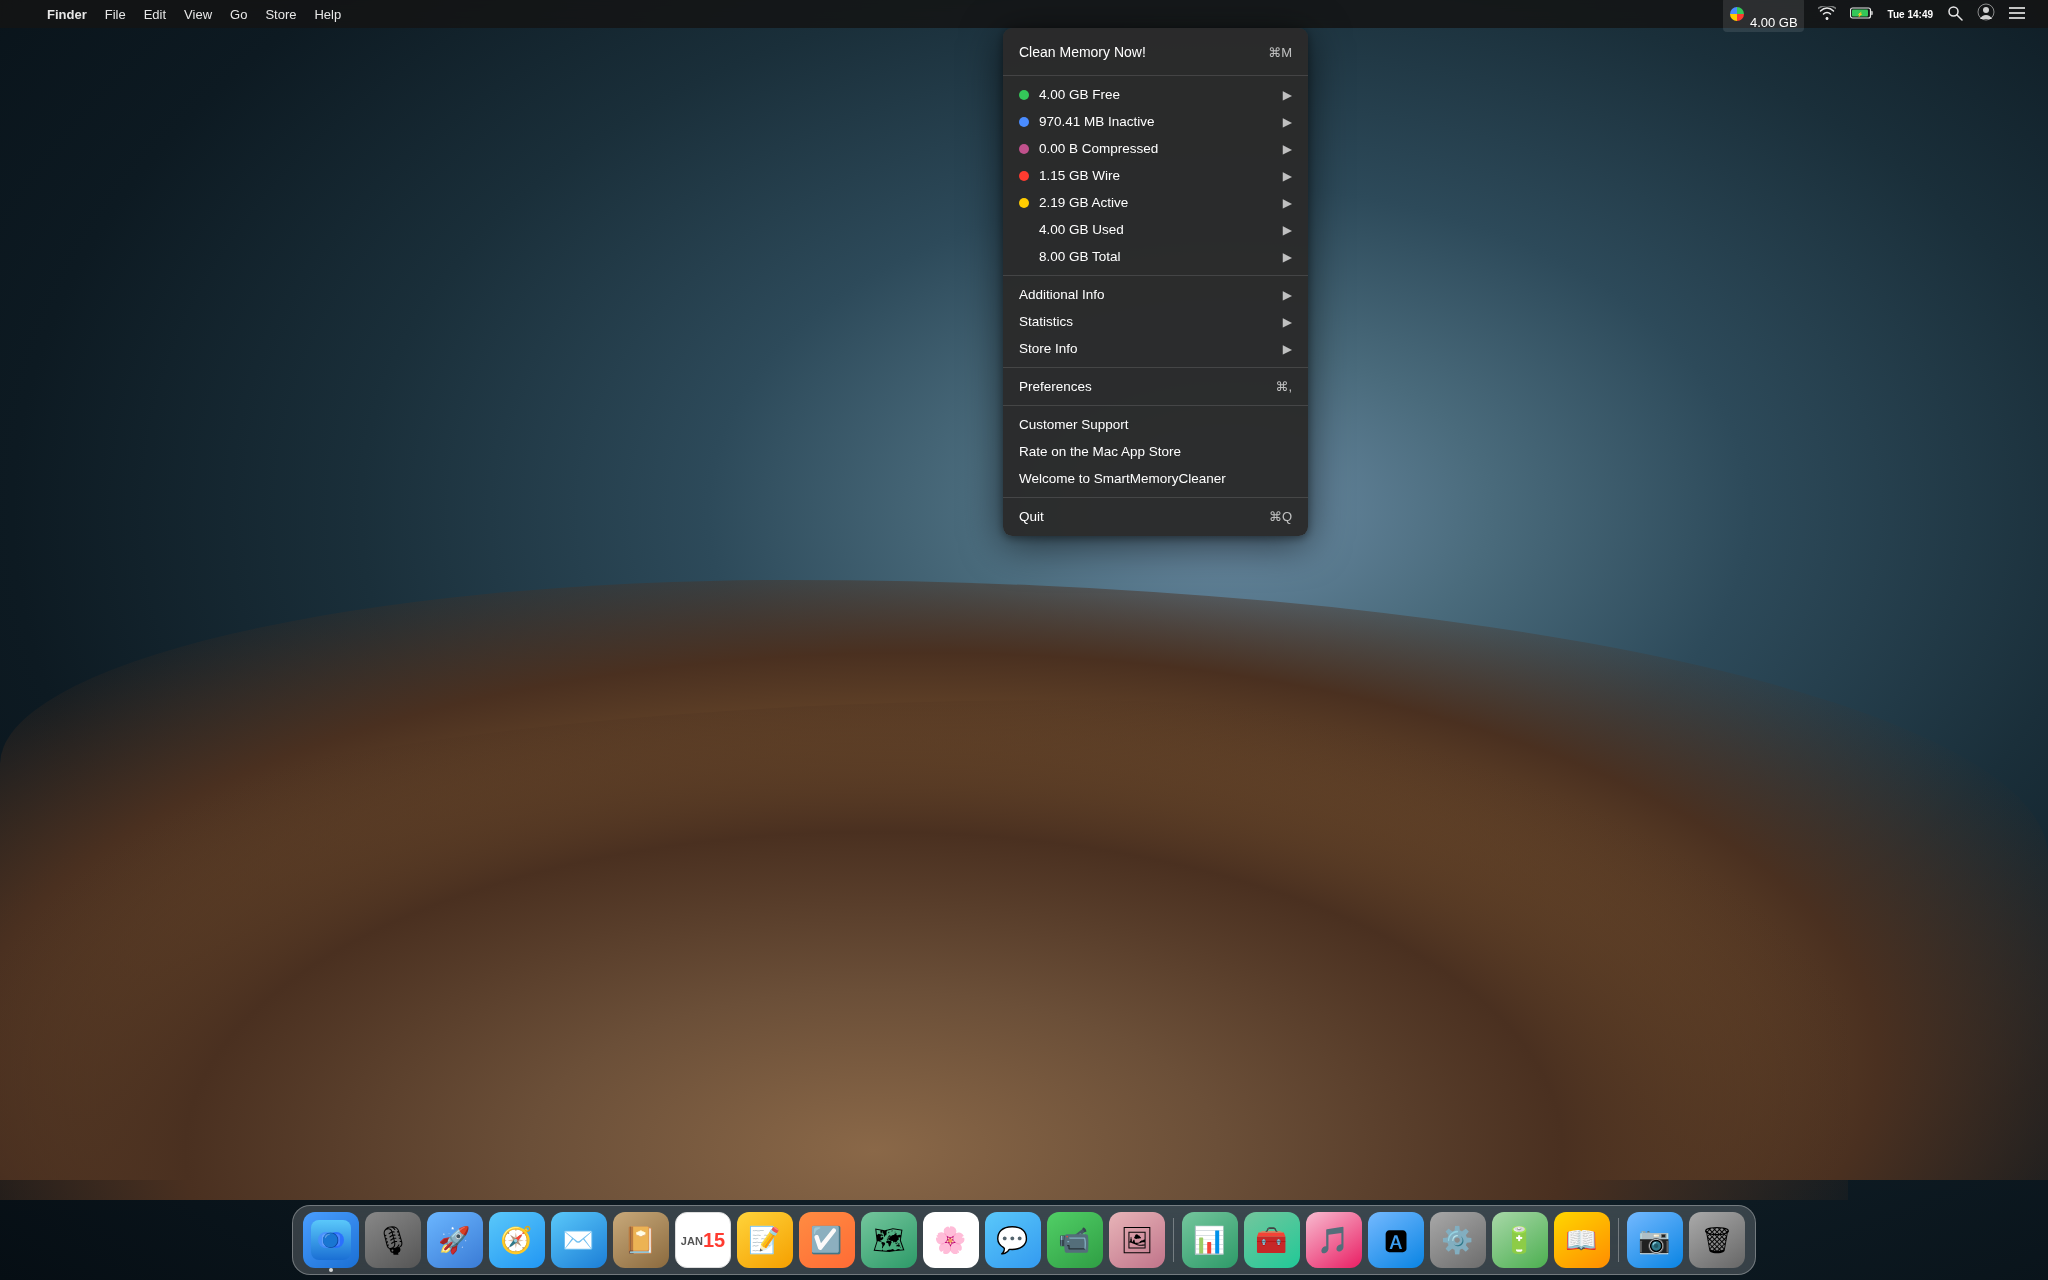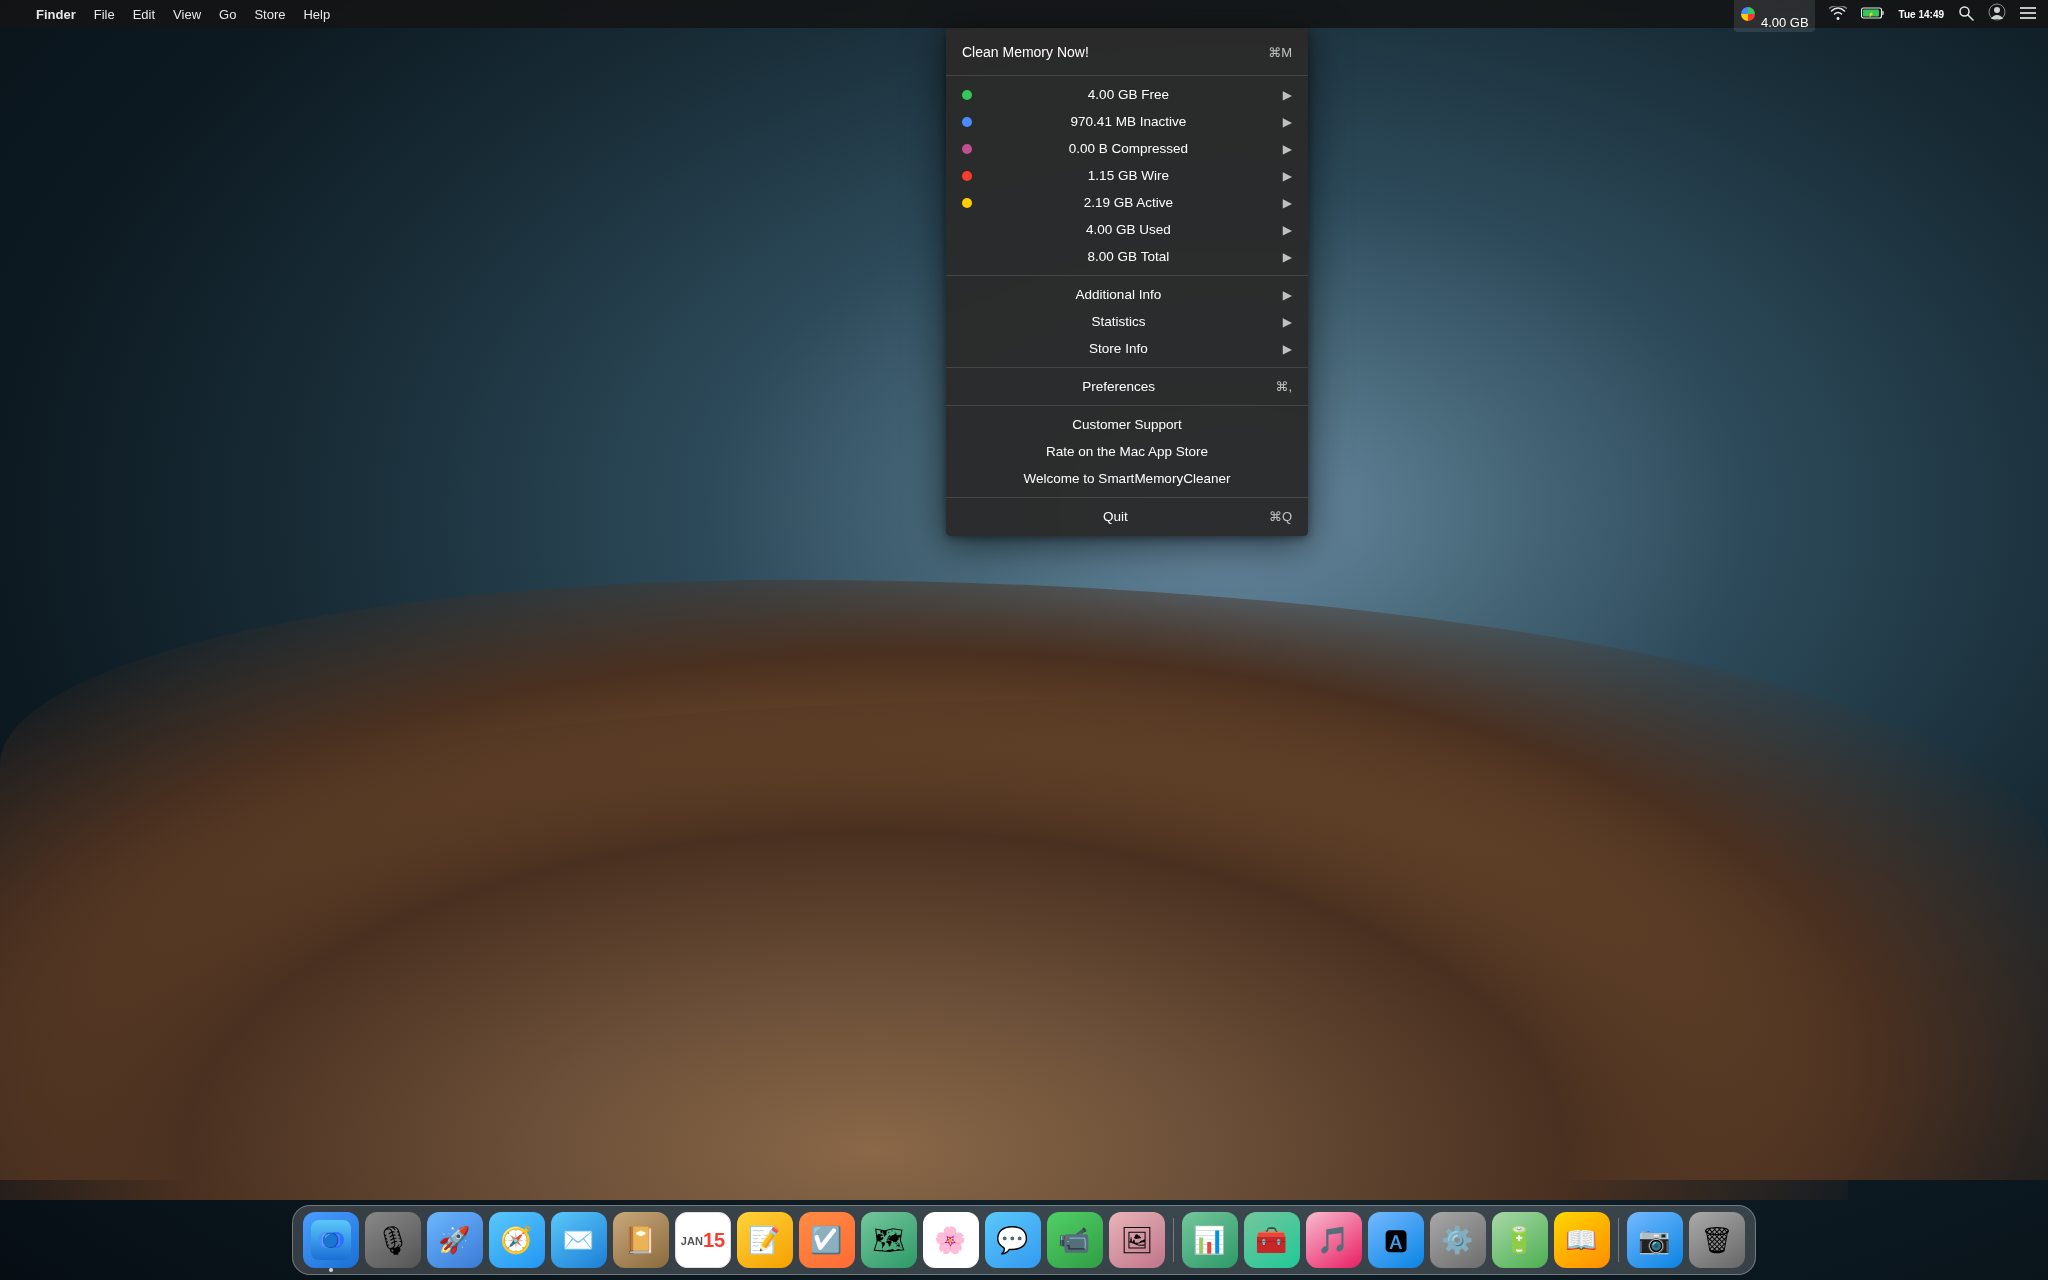--- a/index.html
+++ b/index.html
@@ -47,21 +47,21 @@
     #menubar {
       position: absolute;
       top: 0;
       left: 0;
       right: 0;
       height: 28px;
       background: rgba(20, 20, 20, 0.85);
       backdrop-filter: blur(10px);
       display: flex;
       align-items: center;
-      padding: 0 12px;
+      padding: 0 23px;
       z-index: 100;
       color: white;
       font-size: 13px;
     }
 
     .menubar-left {
       display: flex;
       align-items: center;
       gap: 18px;
     }
@@ -100,23 +100,23 @@
     .memory-pie {
       width: 16px;
       height: 16px;
     }
 
     
     #dropdown {
       position: absolute;
       top: 28px;
       right: 740px;
-      width: 362px;
+      width: 305px;
       background: rgba(42, 42, 42, 0.97);
-      border-radius: 4px;
+      border-radius: 9px;
       box-shadow: 0 8px 40px rgba(0,0,0,0.6), 0 2px 8px rgba(0,0,0,0.4);
       z-index: 200;
       padding: 6px 0;
       color: white;
       font-size: 14px;
     }
 
     .menu-section {
       padding: 0;
     }
@@ -126,21 +126,20 @@
       background: rgba(255,255,255,0.12);
       margin: 5px 0;
     }
 
     .menu-row {
       display: flex;
       align-items: center;
       padding: 6px 16px;
       cursor: pointer;
       position: relative;
-      text-align: center;
     }
 
     .menu-row-label {
       flex: 1;
       font-size: 13.5px;
     }
 
     .menu-row-shortcut {
       color: rgba(255,255,255,0.7);
       font-size: 13px;

